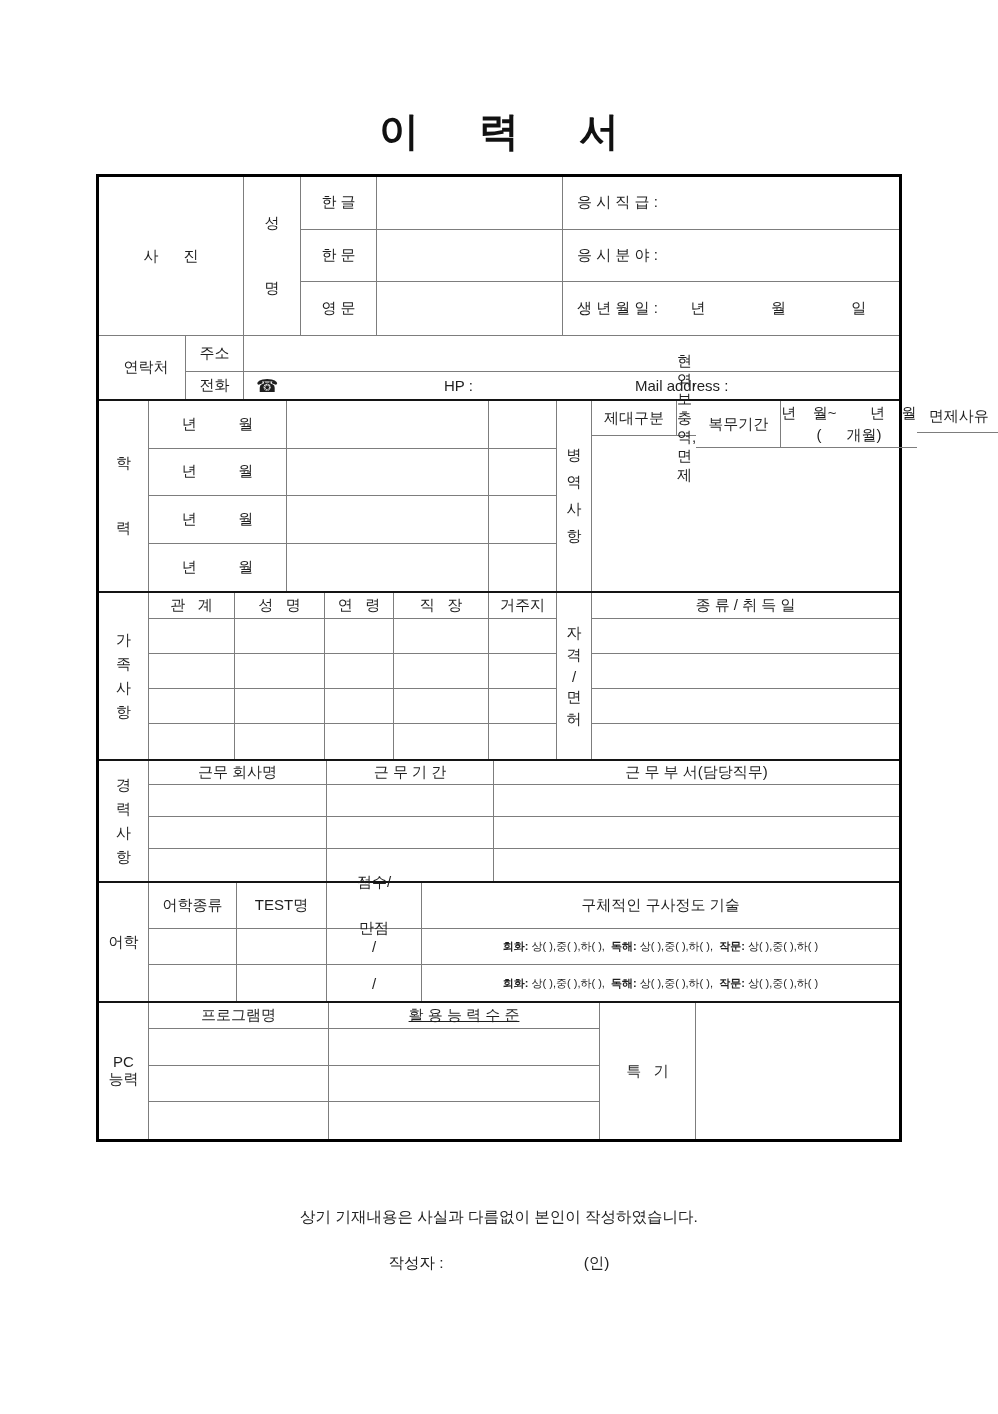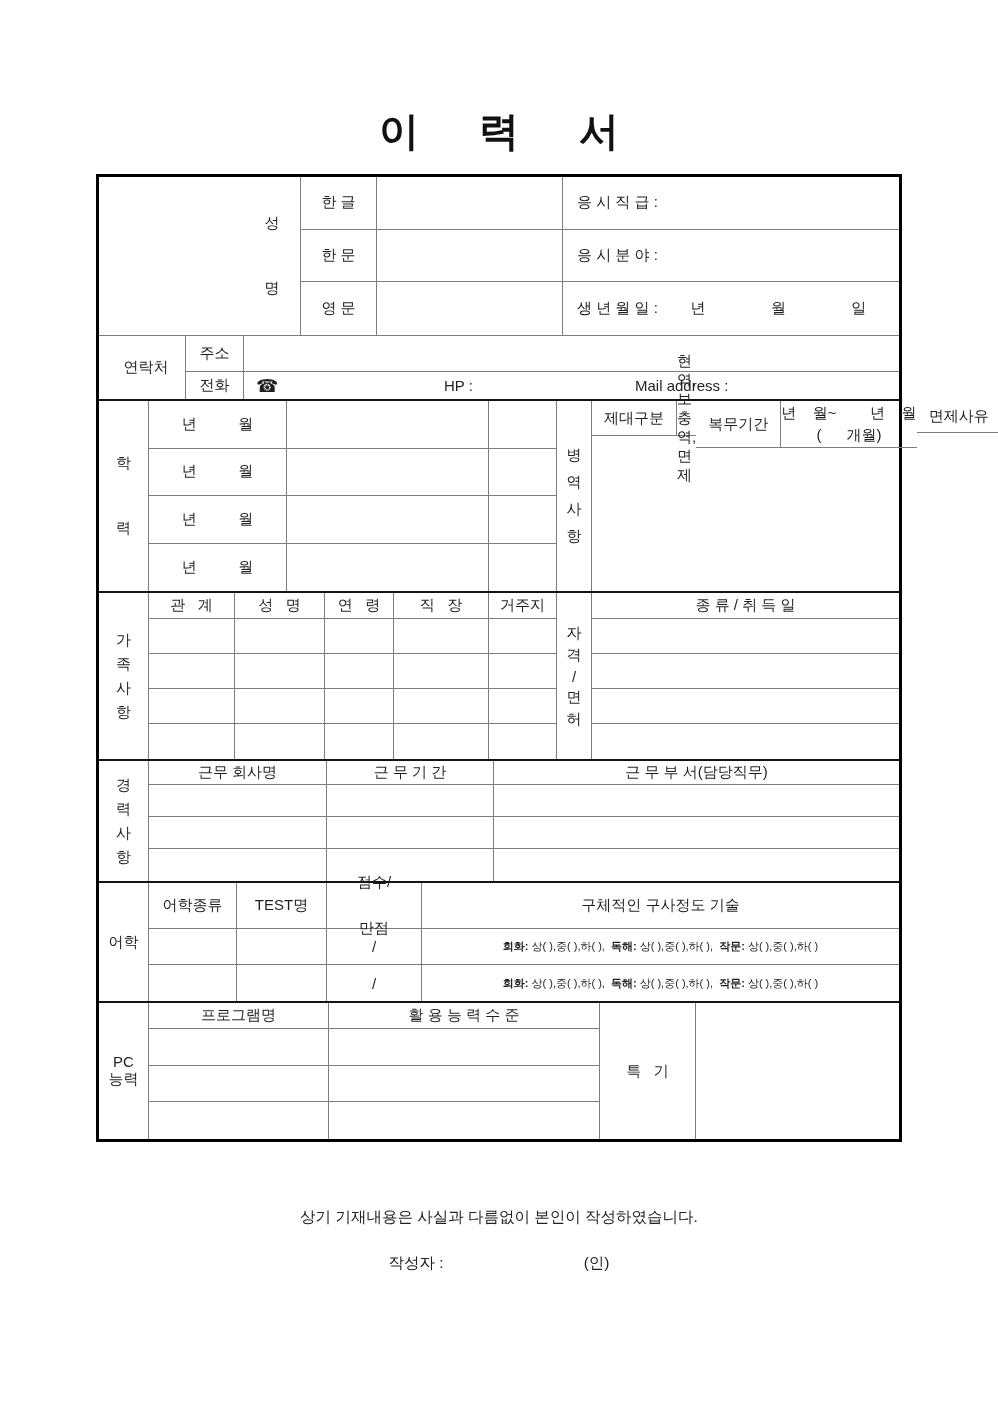--- a/index.html
+++ b/index.html
@@ -67,20 +67,21 @@
 
 <div id="title">
   <span>이</span>
   <span>력</span>
   <span>서</span>
 </div>
 
 <div id="sheet">
 
   <div id="sec-a" class="sec">
+    <div class="cell br pre" style="grid-row:1/span 3; grid-column:1;">사      진</div>
     <div class="cell br vstack gap46" style="grid-row:1/span 3; grid-column:2;">
       <span>성</span>
       <span>명</span>
     </div>
     <div class="cell br bb" style="grid-row:1; grid-column:3;">한 글</div>
     <div class="cell br bb" style="grid-row:1; grid-column:4;"></div>
     <div class="cell bb left pl14" style="grid-row:1; grid-column:5;">응 시 직 급 :</div>
     <div class="cell br bb" style="grid-row:2; grid-column:3;">한 문</div>
     <div class="cell br bb" style="grid-row:2; grid-column:4;"></div>
     <div class="cell bb left pl14" style="grid-row:2; grid-column:5;">응 시 분 야 :</div>
@@ -259,21 +260,21 @@
         <span class="pre"> 상( ),중( ),하( )</span>
     </div>
   </div>
 
   <div id="sec-g" class="sec sec-dark">
     <div class="cell br vstack" style="grid-row:1/span 4; grid-column:1;">
       <span>PC</span>
       <span>능력</span>
     </div>
     <div class="cell br bb" style="grid-row:1; grid-column:2;">프로그램명</div>
-    <div class="cell br bb pre" style="grid-row:1; grid-column:3;">활 용 능 력 수 준</div>
+    <div class="cell br bb pre" style="grid-row:1; grid-column:3;text-decoration:underline;">활 용 능 력 수 준</div>
     <div class="cell br bb" style="grid-row:2; grid-column:2;"></div>
     <div class="cell br bb" style="grid-row:2; grid-column:3;"></div>
     <div class="cell br bb" style="grid-row:3; grid-column:2;"></div>
     <div class="cell br bb" style="grid-row:3; grid-column:3;"></div>
     <div class="cell br" style="grid-row:4; grid-column:2;"></div>
     <div class="cell br" style="grid-row:4; grid-column:3;"></div>
     <div class="cell br pre" style="grid-row:1/span 4; grid-column:4;">특   기</div>
     <div class="cell" style="grid-row:1/span 4; grid-column:5;"></div>
   </div>
 

